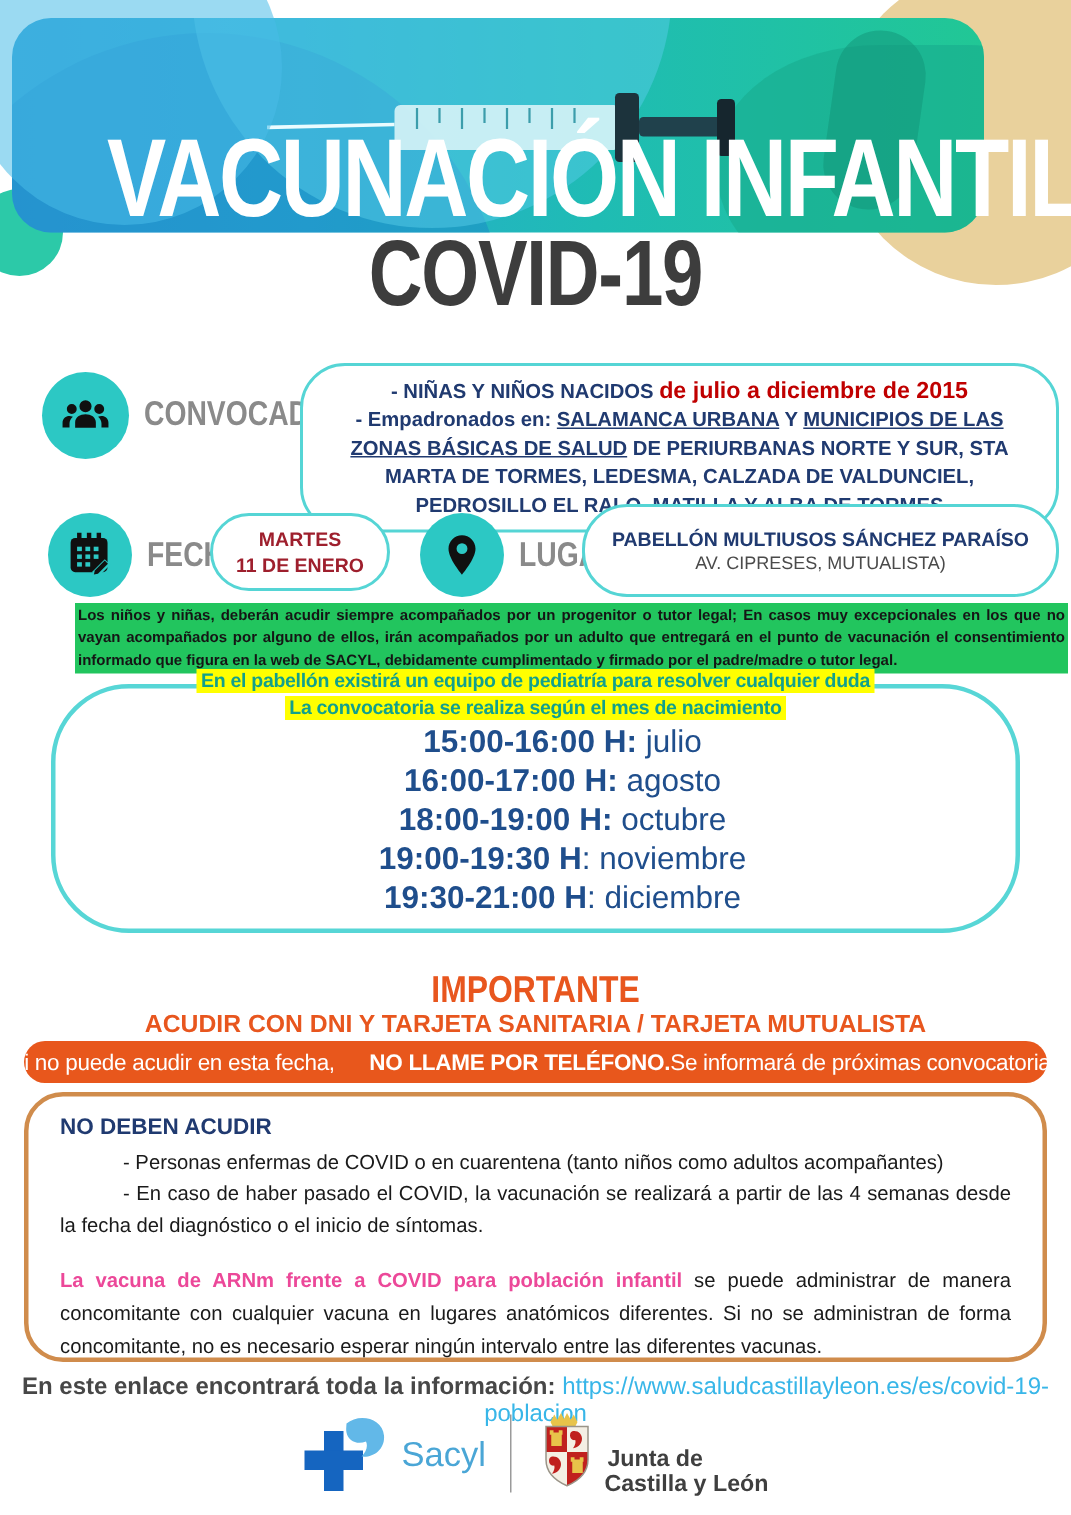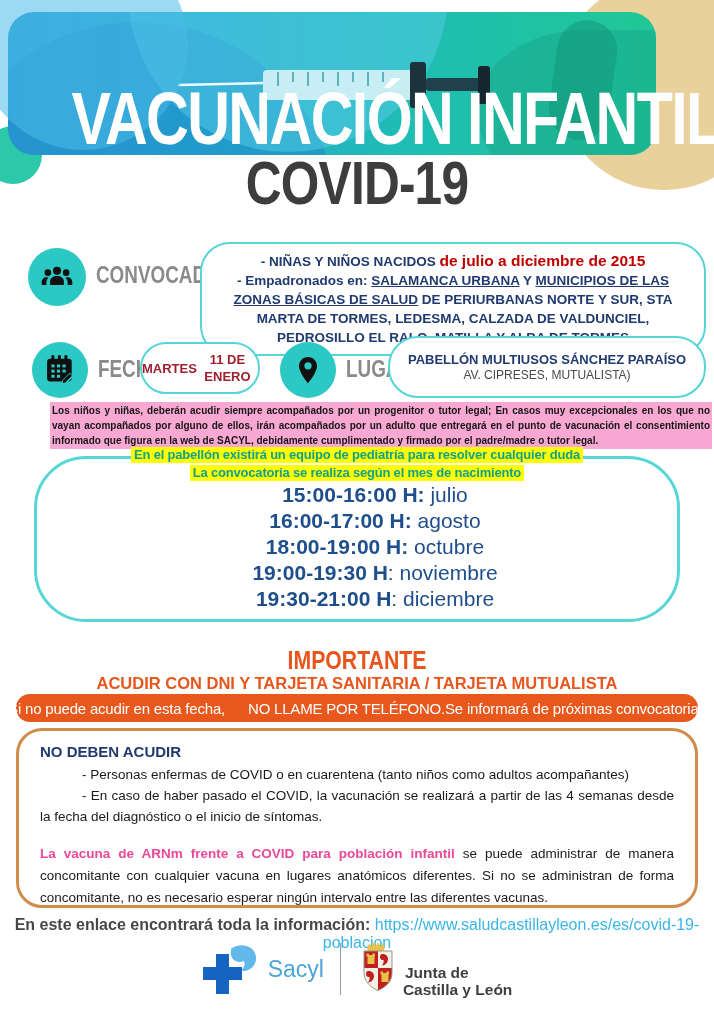--- a/index.html
+++ b/index.html
@@ -39,29 +39,29 @@
   .cyanbox{position:absolute;border:2px solid #55d5d5;box-sizing:border-box;background:#fff;}
 
   
   .conv-box{left:200px;top:242px;width:506px;border-radius:30px;padding:7px 13px;
             font-size:13.5px;font-weight:bold;color:#203a70;line-height:19px;text-align:center;}
   .conv-box .red{color:#c00000;font-size:15.5px;}
   .conv-box .u{text-decoration:underline;}
 
   
   .martes-pill{left:140px;top:342px;width:120px;height:52px;border-radius:26px;display:flex;
-               flex-direction:row;align-items:center;justify-content:center;
+               flex-direction:column;align-items:center;justify-content:center;
                color:#9e1f2d;font-weight:bold;font-size:13px;line-height:17px;text-align:center;}
   .venue-box{left:388px;top:336px;width:318px;height:62px;border-radius:30px;display:flex;
              flex-direction:column;align-items:center;justify-content:center;text-align:center;}
   .venue-name{color:#203a70;font-weight:bold;font-size:13px;line-height:16px;}
   .venue-addr{color:#4a4a4a;font-size:12px;line-height:15px;}
 
   
-  .notice{position:absolute;left:50px;top:402px;width:662px;background:#f9a8d4;color:#151515;
+  .notice{position:absolute;left:50px;top:402px;width:662px;background:#22c55e;color:#151515;
           font-size:10px;line-height:15px;text-align:justify;padding:1px 2px;box-sizing:border-box;
           font-weight:bold;z-index:3;}
   .horario-ghost{position:absolute;left:0;top:430px;width:714px;text-align:center;color:#8f8f8f;
           font-weight:bold;font-size:23px;z-index:1;display:flex;align-items:center;
           justify-content:center;gap:8px;transform:scaleX(.88);}
   .teal-lines{position:absolute;left:0;top:445px;width:714px;text-align:center;z-index:4;}
   .teal-lines span{display:inline-block;background:#ffff00;color:#11a08c;font-weight:bold;
           font-size:13px;line-height:15.5px;letter-spacing:-.2px;padding:0 3px;}
 
   
@@ -72,21 +72,21 @@
   .sched-lines .t{font-weight:bold;}
 
   
   .imp-title{position:absolute;left:0;top:646px;width:714px;text-align:center;color:#e8561e;
              font-weight:bold;font-size:25px;transform:scaleX(.85);}
   .imp-sub{position:absolute;left:0;top:674px;width:714px;text-align:center;color:#e8561e;
              font-weight:bold;font-size:16.5px;}
   .imp-banner{position:absolute;left:16px;top:694px;width:682px;height:28px;background:#e8571c;
              border-radius:15px;color:#fff;display:flex;align-items:center;justify-content:center;
              font-size:15px;letter-spacing:-.2px;white-space:nowrap;}
-  .imp-banner .b{font-weight:normal;padding-left:23px;}
+  .imp-banner .b{font-weight:bold;padding-left:23px;}
 
   
   .warn-box{position:absolute;left:16px;top:728px;width:682px;height:180px;border:3px solid #d08c4c;
             border-radius:26px;box-sizing:border-box;padding:11px 21px;font-size:13.5px;color:#1a1a1a;}
   .warn-title{color:#203a70;font-weight:bold;font-size:15px;line-height:20px;margin-bottom:2px;}
   .warn-box p{margin:0;text-indent:42px;text-align:justify;line-height:21px;}
   .warn-box .arnm{margin-top:16px;text-indent:0;line-height:22px;}
   .warn-box .navy{color:#ec4899;font-weight:bold;}
 
   

